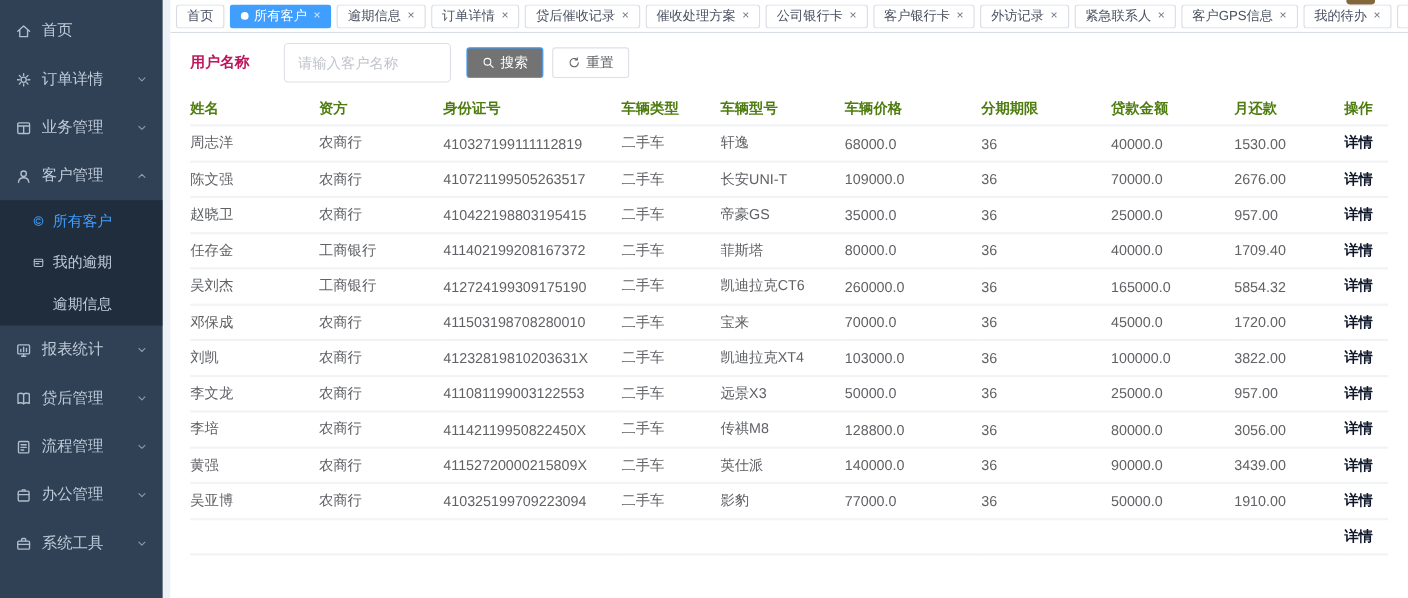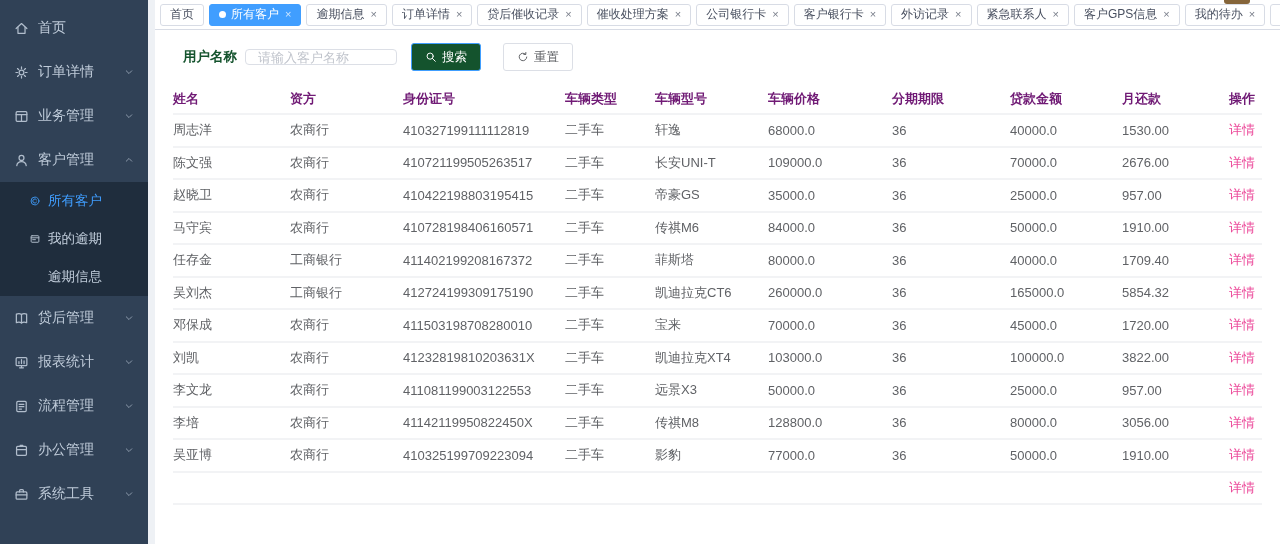--- a/index.html
+++ b/index.html
@@ -33,40 +33,40 @@
   .tab.active { background:#409eff; border-color:#409eff; color:#fff; }
   .tab-dot { width:7px; height:7px; border-radius:50%; background:#fff; flex:none; }
   .tab-close { font-size:11px; line-height:1; opacity:.75; margin-left:1px; }
   .avatar-sliver { position:absolute; top:0; right:30px; width:26px; height:4px;
     background:#85653a; border-radius:0 0 3px 3px; cursor:pointer; }
 
   .content { flex:1; background:#fff; overflow:hidden; }
 
   
   .searchbar { display:flex; align-items:center; padding:12px 18px 0; height:42px; }
-  .search-label { font-size:13.5px; font-weight:700; color:#14532d; white-space:nowrap;margin-left:10px; }
-  .search-input { height:16px; width:152px; margin-left:8px; border:1px solid #dcdfe6;
+  .search-label { font-size:13.5px; font-weight:700; color:#be185d; white-space:nowrap; }
+  .search-input { height:36px; width:152px; margin-left:31px; border:1px solid #dcdfe6;
     border-radius:4px; padding:0 12px; font-size:13px; color:#606266; outline:none;
     font-family:"Liberation Sans","DejaVu Sans",sans-serif; }
   .search-input::placeholder { color:#c0c4cc; }
   .btn { display:inline-flex; align-items:center; gap:5px; height:28px; padding:0 13px;
     border-radius:3px; font-size:12.5px; cursor:pointer;
     font-family:"Liberation Sans","DejaVu Sans",sans-serif; }
   .btn-ico { width:12px; height:12px; flex:none; }
-  .btn-search { margin-left:14px; background:#14532d; border:1px solid #409eff; color:#fff; }
-  .btn-reset { margin-left:22px; background:#fff; border:1px solid #dcdfe6; color:#606266; }
+  .btn-search { margin-left:14px; background:#737373; border:1px solid #409eff; color:#fff; }
+  .btn-reset { margin-left:8px; background:#fff; border:1px solid #dcdfe6; color:#606266; }
 
   
   table { width:1089px; margin:13px 18px 0; border-collapse:collapse; table-layout:fixed; }
-  th { text-align:left; font-size:13px; font-weight:700; color:#701a75; height:29px;
+  th { text-align:left; font-size:13px; font-weight:700; color:#4d7c0f; height:29px;
     border-bottom:2px solid #f2f3f5; padding:0; white-space:nowrap; }
   td { font-size:13px; color:#606266; height:32.5px; border-bottom:2px solid #f2f3f5;
     padding:0; white-space:nowrap; overflow:hidden; }
-  th:last-child, td:last-child { text-align:center; }
-  .detail-link { color:#ec4899; text-decoration:none; cursor:pointer; }
+  th:last-child, td:last-child { text-align:left; }
+  .detail-link { color:#0f172a; text-decoration:none; cursor:pointer;font-weight:bold; }
 </style>
 </head>
 <body>
 
 <div class="app">
 
   <aside class="sidebar">
     <nav>
 
     <div class="menu-item">
@@ -142,39 +142,39 @@
 
         </div>
         <div class="menu-item sub">
           <span class="menu-icon"></span>
           <span class="menu-label">逾期信息</span>
 
         </div>
         <div class="menu-item">
           <span class="menu-icon">
             <svg viewBox="0 0 14 14">
+              <rect x="2" y="2.4" width="10" height="7.6" rx="1"></rect>
+              <path d="M4.6 8 V6.2 M7 8 V4.4 M9.4 8 V5.4 M5.2 12 H8.8 M7 10 V12"></path>
+            </svg>
+          </span>
+          <span class="menu-label">报表统计</span>
+          <span class="chev">
+            <svg viewBox="0 0 14 14">
+              <path d="M3.8 5.6 L7 8.8 L10.2 5.6"></path>
+            </svg>
+          </span>
+        </div>
+        <div class="menu-item">
+          <span class="menu-icon">
+            <svg viewBox="0 0 14 14">
               <path d="M7 3.2 C5.8 2.3 3.9 2.2 2.2 2.9 V10.9 C3.9 10.2 5.8 10.3 7 11.2 C8.2 10.3 10.1 10.2 11.8 10.9 V2.9 C10.1 2.2 8.2 2.3 7 3.2 Z"></path>
               <path d="M7 3.2 V11.2"></path>
             </svg>
           </span>
           <span class="menu-label">贷后管理</span>
-          <span class="chev">
-            <svg viewBox="0 0 14 14">
-              <path d="M3.8 5.6 L7 8.8 L10.2 5.6"></path>
-            </svg>
-          </span>
-        </div>
-        <div class="menu-item">
-          <span class="menu-icon">
-            <svg viewBox="0 0 14 14">
-              <rect x="2" y="2.4" width="10" height="7.6" rx="1"></rect>
-              <path d="M4.6 8 V6.2 M7 8 V4.4 M9.4 8 V5.4 M5.2 12 H8.8 M7 10 V12"></path>
-            </svg>
-          </span>
-          <span class="menu-label">报表统计</span>
           <span class="chev">
             <svg viewBox="0 0 14 14">
               <path d="M3.8 5.6 L7 8.8 L10.2 5.6"></path>
             </svg>
           </span>
         </div>
         <div class="menu-item">
           <span class="menu-icon">
             <svg viewBox="0 0 14 14">
               <rect x="2.6" y="2.2" width="8.8" height="9.6" rx="1"></rect>
@@ -380,32 +380,20 @@
               <td>410422198803195415</td>
               <td>二手车</td>
               <td>帝豪GS</td>
               <td>35000.0</td>
               <td>36</td>
               <td>25000.0</td>
               <td>957.00</td>
               <td><a class="detail-link">详情</a></td>
             </tr>
             <tr>
-              <td>马守宾</td>
-              <td>农商行</td>
-              <td>410728198406160571</td>
-              <td>二手车</td>
-              <td>传祺M6</td>
-              <td>84000.0</td>
-              <td>36</td>
-              <td>50000.0</td>
-              <td>1910.00</td>
-              <td><a class="detail-link">详情</a></td>
-            </tr>
-            <tr>
               <td>任存金</td>
               <td>工商银行</td>
               <td>411402199208167372</td>
               <td>二手车</td>
               <td>菲斯塔</td>
               <td>80000.0</td>
               <td>36</td>
               <td>40000.0</td>
               <td>1709.40</td>
               <td><a class="detail-link">详情</a></td>
@@ -464,20 +452,32 @@
               <td>41142119950822450X</td>
               <td>二手车</td>
               <td>传祺M8</td>
               <td>128800.0</td>
               <td>36</td>
               <td>80000.0</td>
               <td>3056.00</td>
               <td><a class="detail-link">详情</a></td>
             </tr>
             <tr>
+              <td>黄强</td>
+              <td>农商行</td>
+              <td>41152720000215809X</td>
+              <td>二手车</td>
+              <td>英仕派</td>
+              <td>140000.0</td>
+              <td>36</td>
+              <td>90000.0</td>
+              <td>3439.00</td>
+              <td><a class="detail-link">详情</a></td>
+            </tr>
+            <tr>
               <td>吴亚博</td>
               <td>农商行</td>
               <td>410325199709223094</td>
               <td>二手车</td>
               <td>影豹</td>
               <td>77000.0</td>
               <td>36</td>
               <td>50000.0</td>
               <td>1910.00</td>
               <td><a class="detail-link">详情</a></td>

